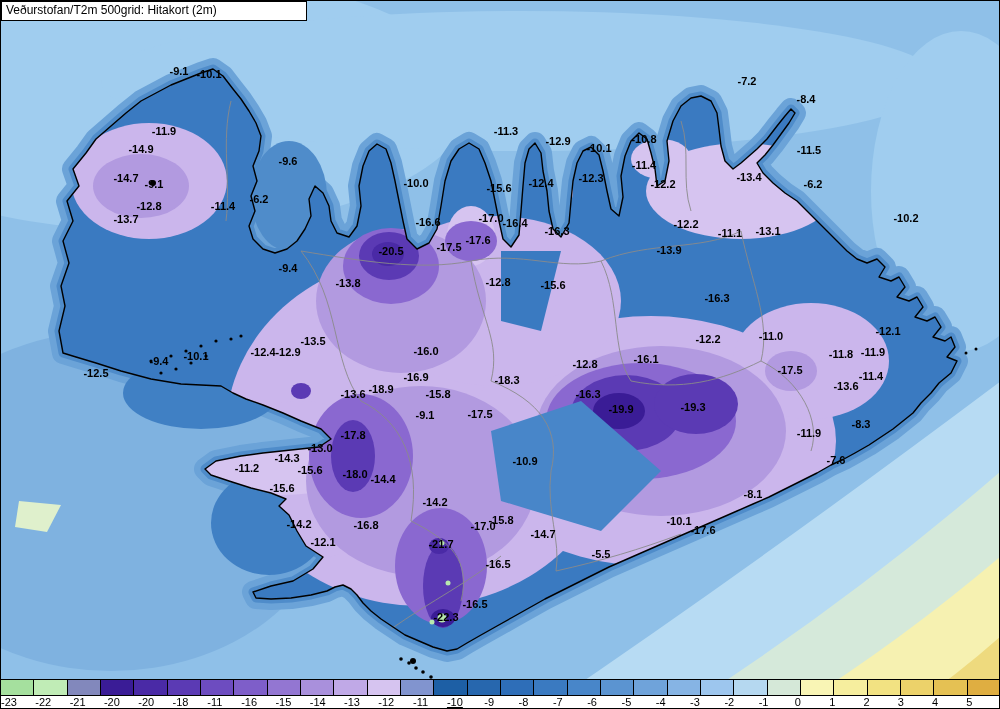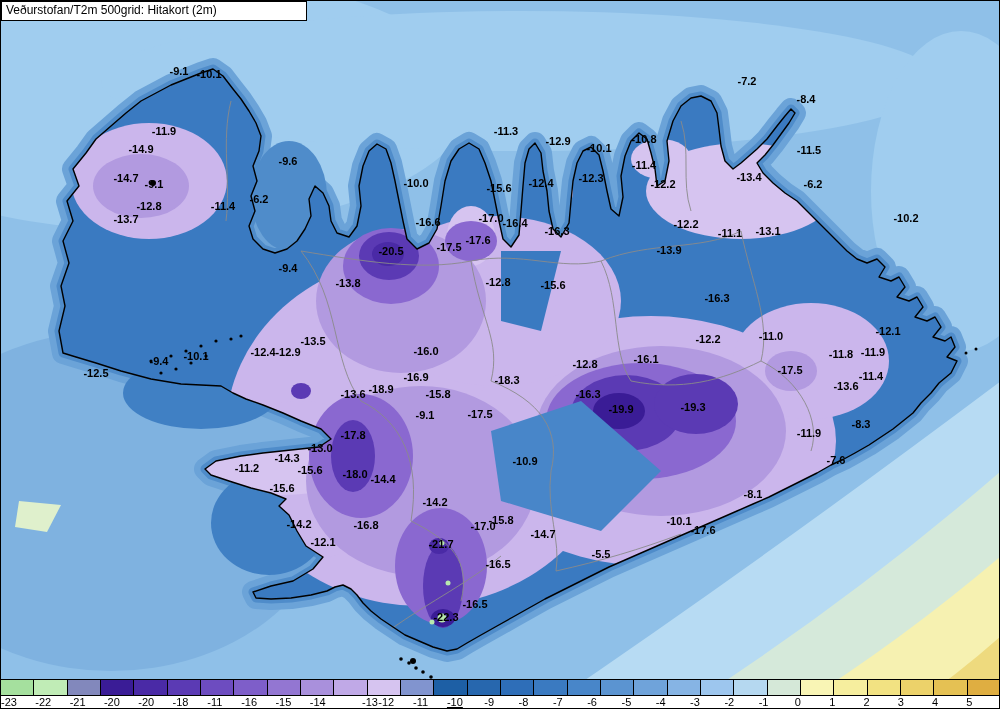--- a/index.html
+++ b/index.html
@@ -302,21 +302,21 @@
         <span style="left: 8px;">-23</span>
         <span style="left: 42.3px;">-22</span>
         <span style="left: 76.6px;">-21</span>
         <span style="left: 110.9px;">-20</span>
         <span style="left: 145.2px;">-20</span>
         <span style="left: 179.5px;">-18</span>
         <span style="left: 213.8px;">-11</span>
         <span style="left: 248.1px;">-16</span>
         <span style="left: 282.4px;">-15</span>
         <span style="left: 316.7px;">-14</span>
-        <span style="left: 351px; margin-left: 18px;">-13</span>
+        <span style="left: 351px;">-13</span>
         <span style="left: 385.3px;">-12</span>
         <span style="left: 419.6px; text-align: center;">-11</span>
         <span style="left: 453.9px; text-decoration: underline;">-10</span>
         <span style="left: 488.2px;">-9</span>
         <span style="left: 522.5px;">-8</span>
         <span style="left: 556.8px;">-7</span>
         <span style="left: 591.1px;">-6</span>
         <span style="left: 625.4px;">-5</span>
         <span style="left: 659.7px;">-4</span>
         <span style="left: 694px;">-3</span>

